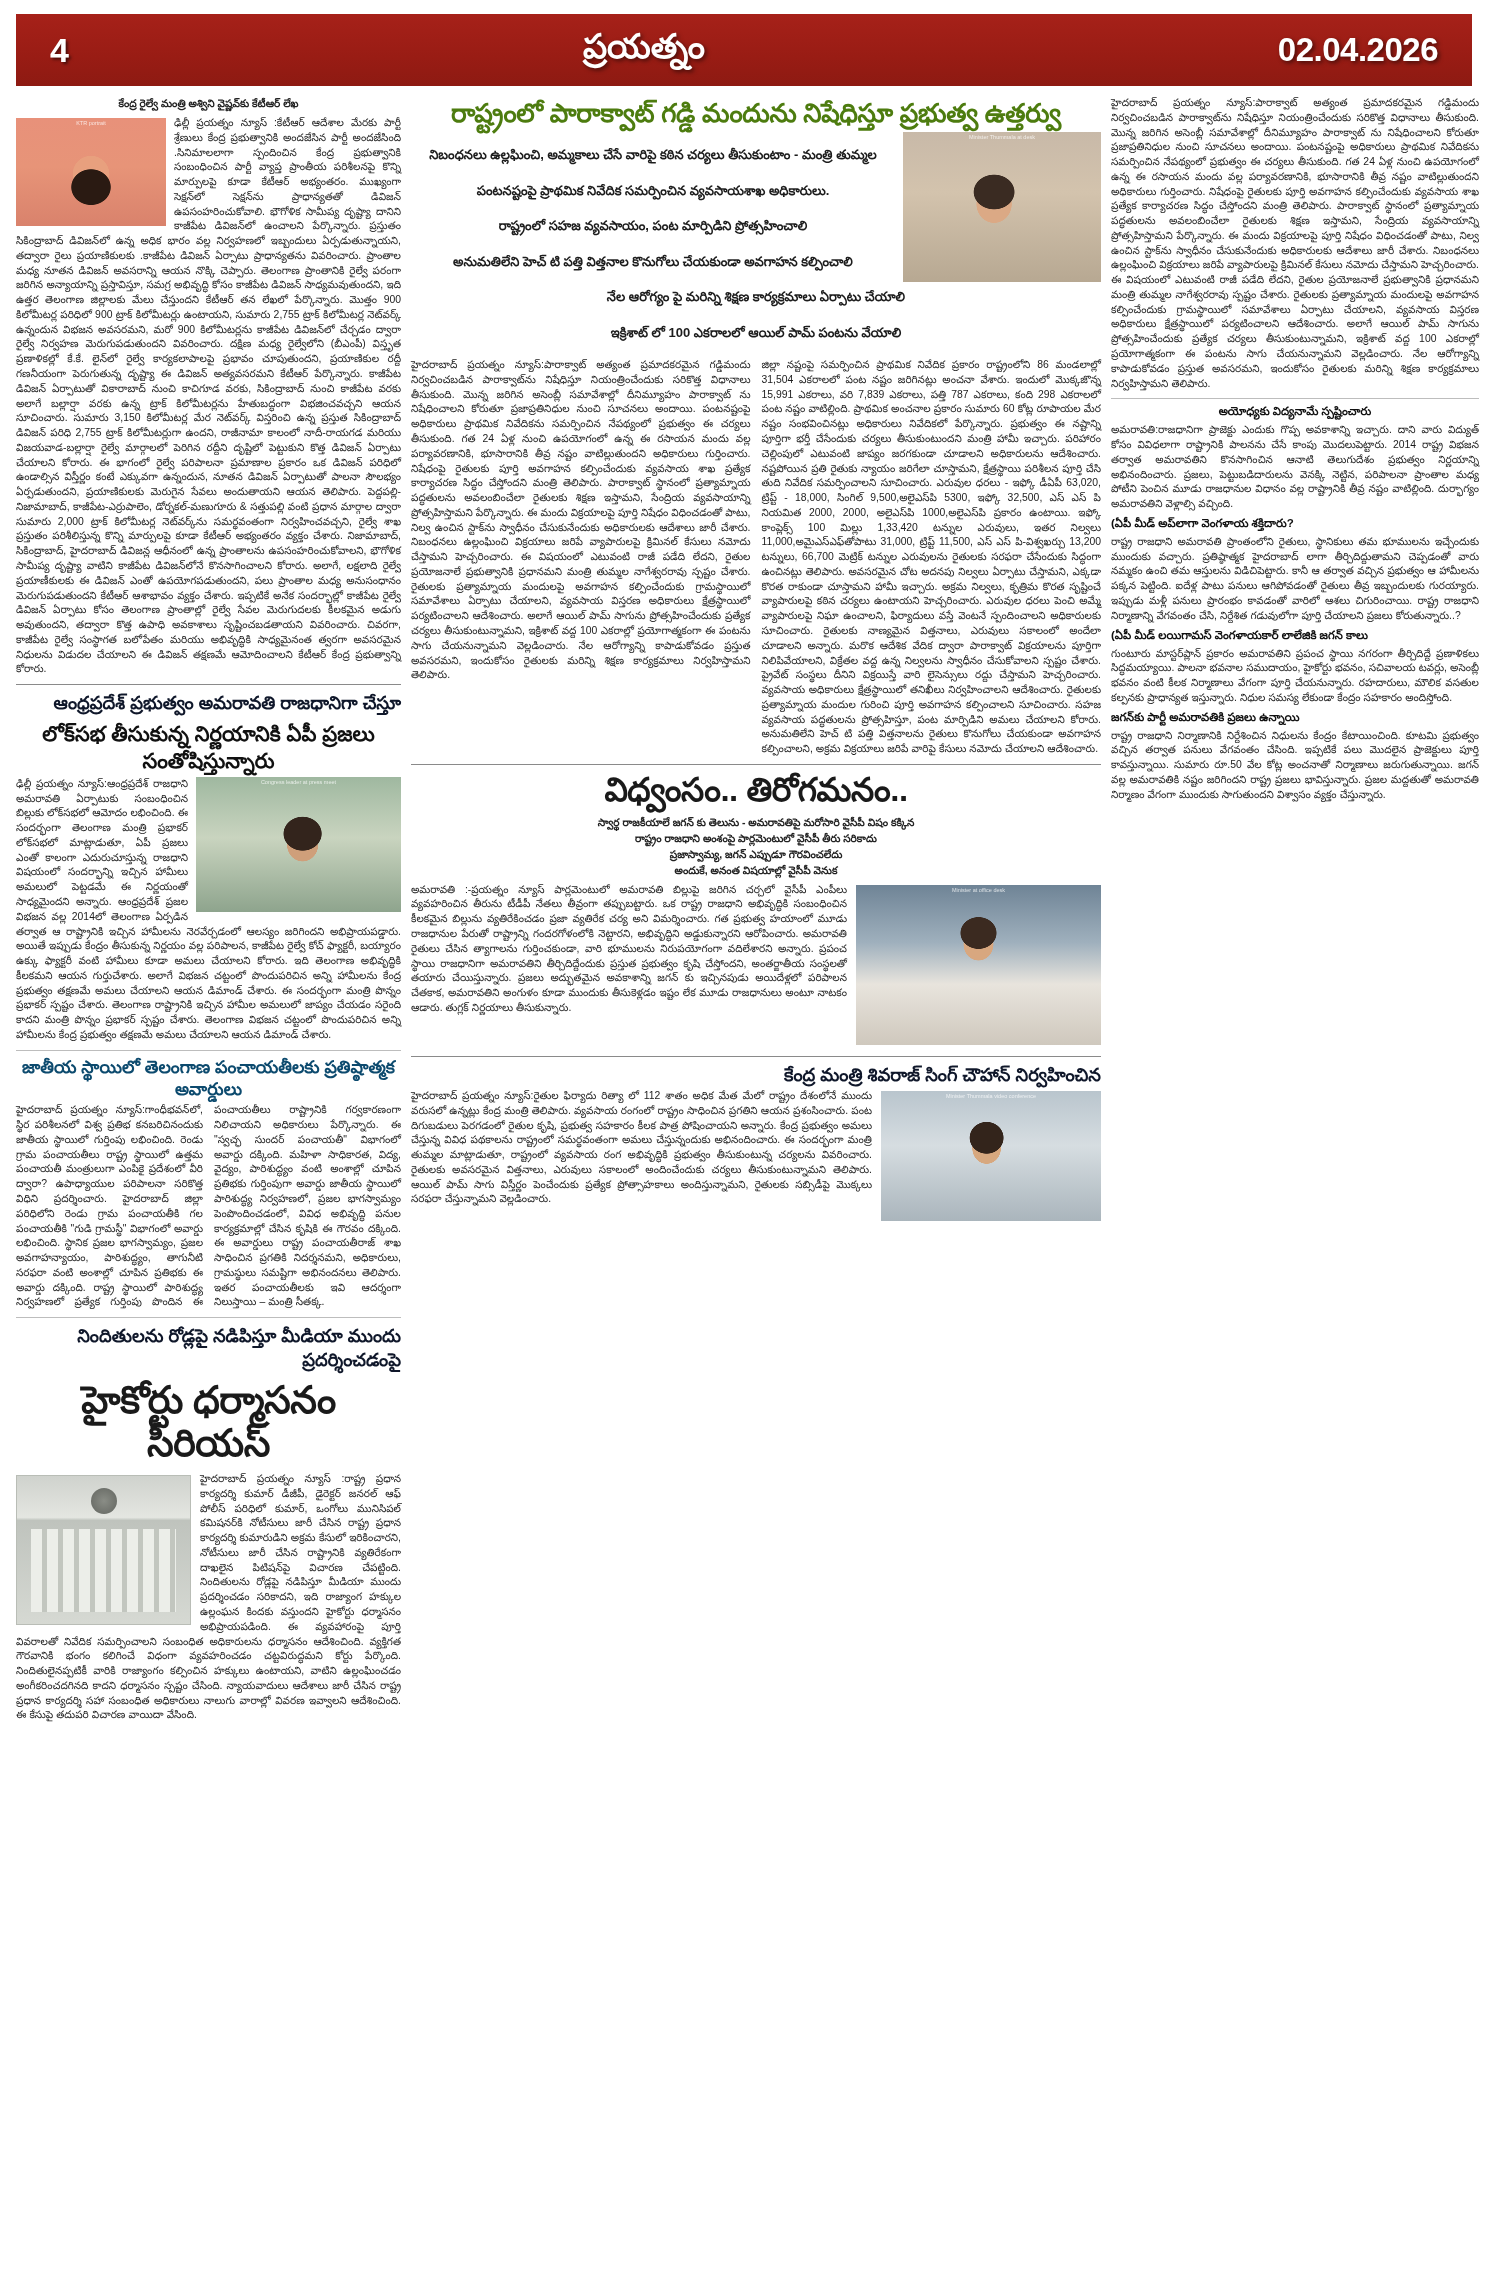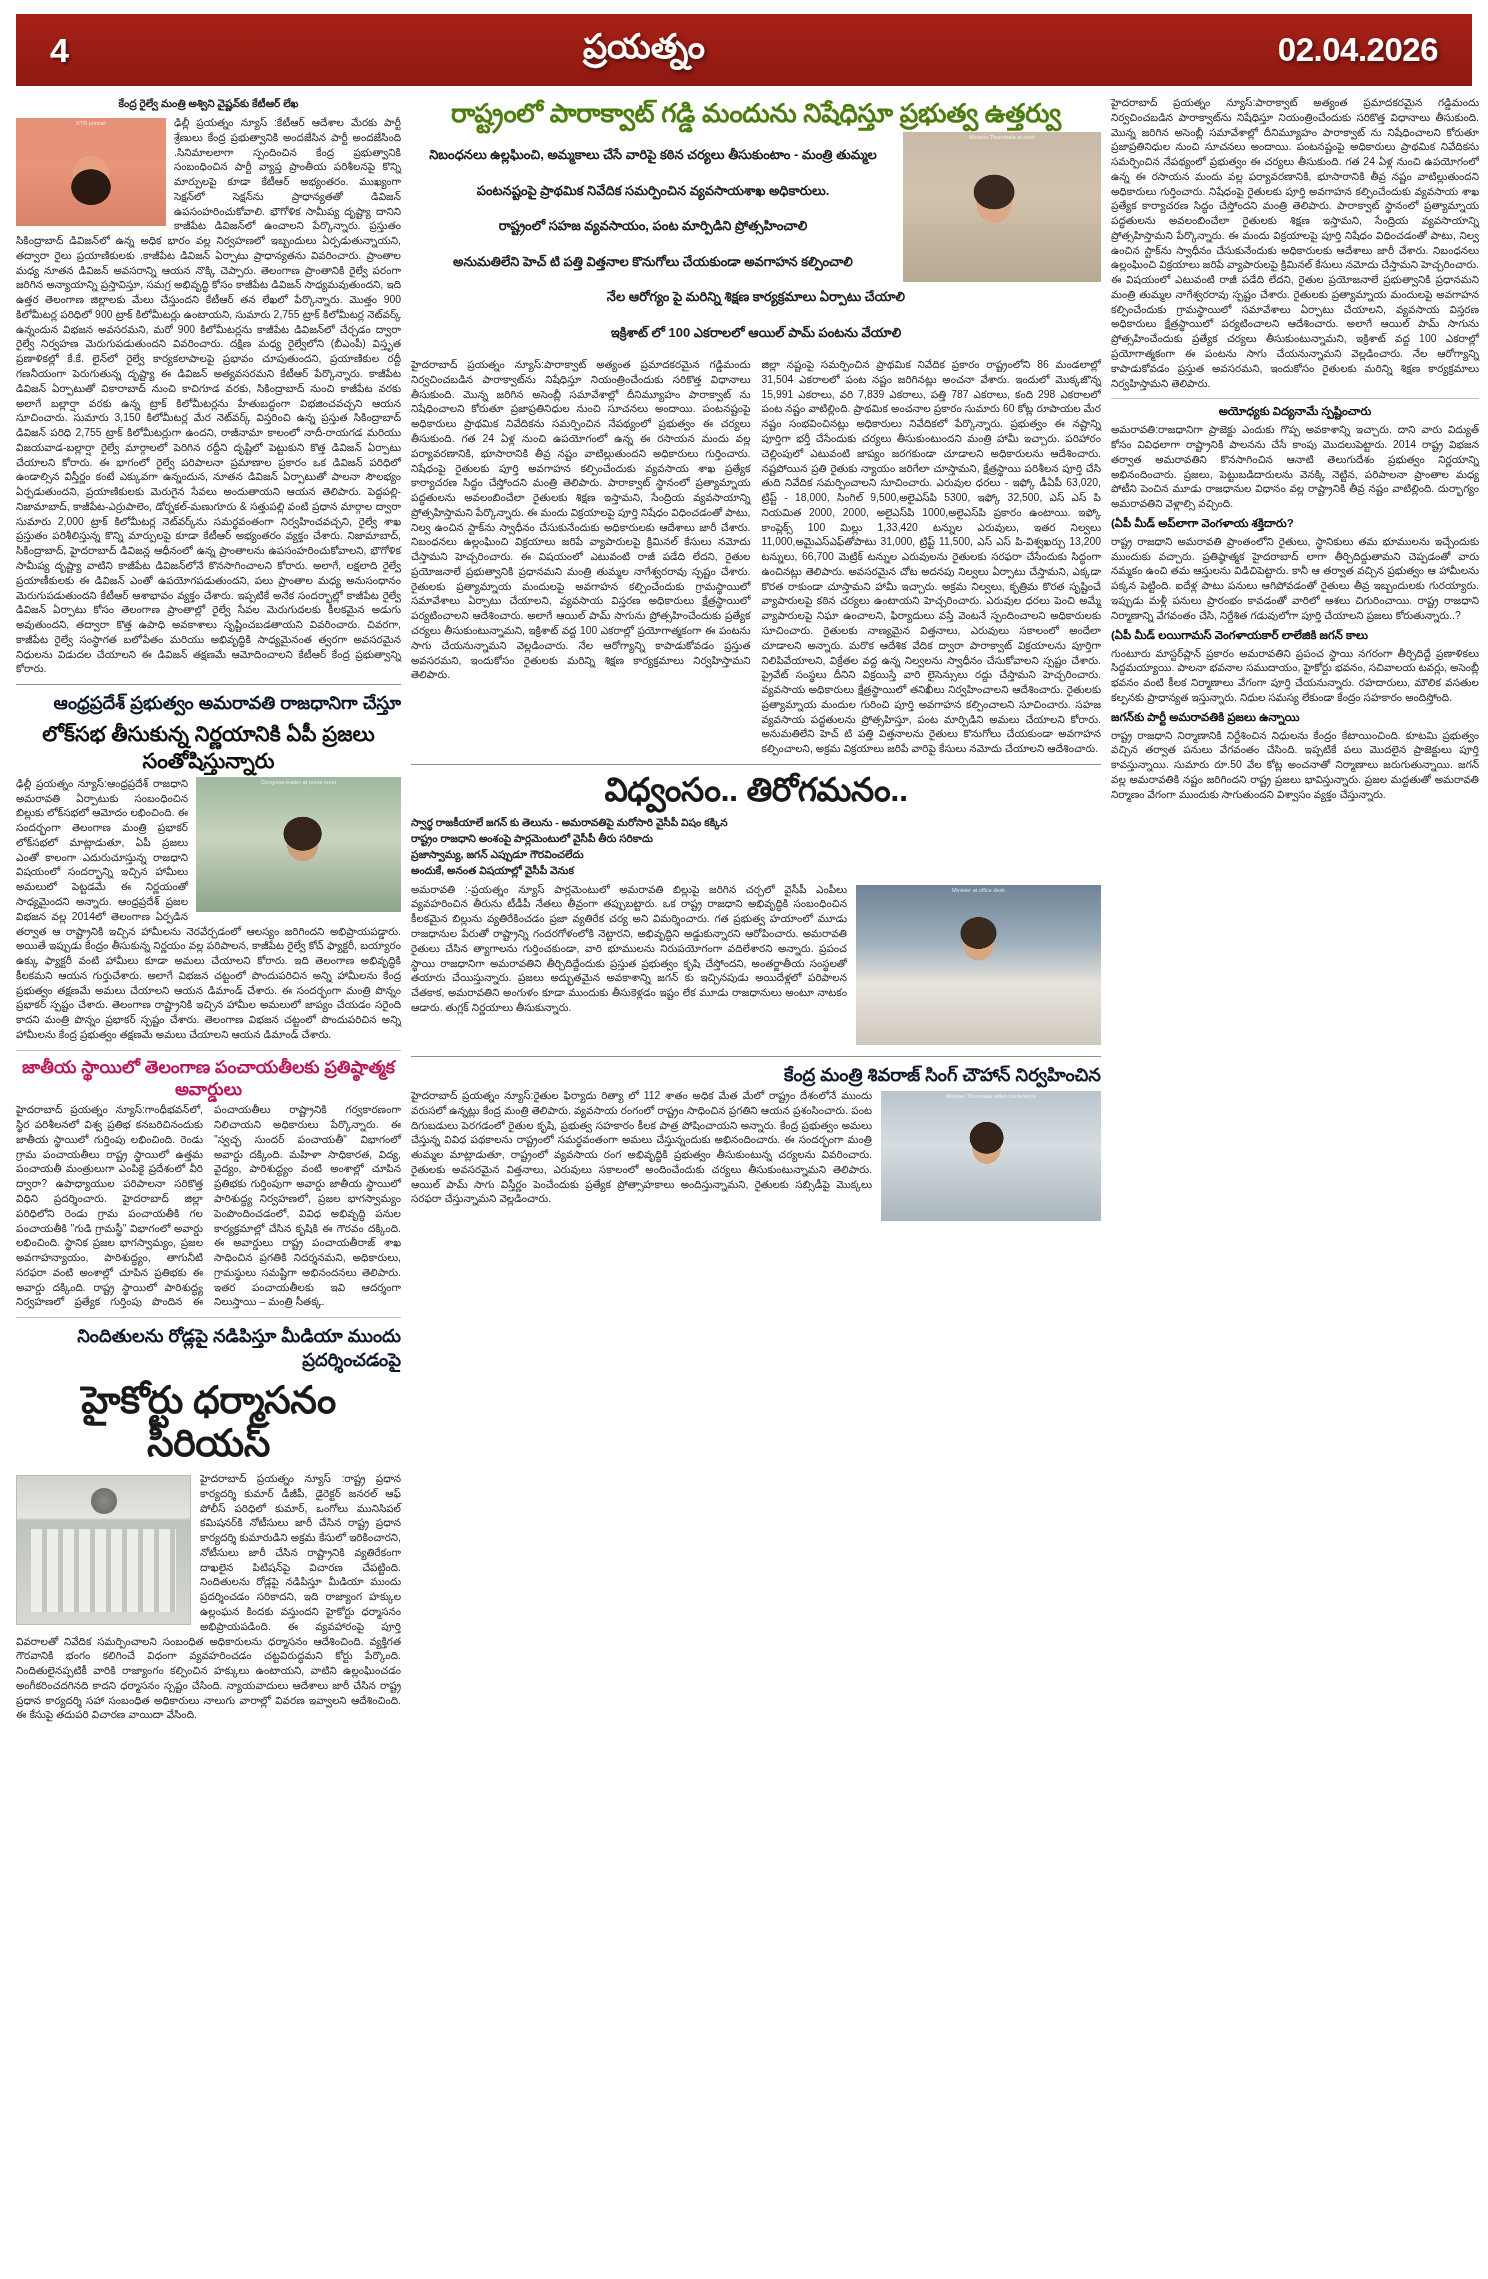--- a/index.html
+++ b/index.html
@@ -55,21 +55,21 @@
     font-size:26px; font-weight:bold; line-height:1.2;
     text-align:center; color:#4d7c0f; letter-spacing:-.3px;
     margin:2px 0 3px 0;
   }
   .hl-lg {
     font-size:21px; font-weight:bold; line-height:1.25;
     text-align:center; color:#111; margin:6px 0 3px 0;
   }
   .hl-md {
     font-size:17.5px; font-weight:bold; line-height:1.25;
-    text-align:center; color:#be185d; margin:5px 0 3px 0;
+    text-align:center; color:#0c4a6e; margin:5px 0 3px 0;
   }
   .hl-mega {
     font-size:38px; font-weight:bold; line-height:1.15;
     text-align:center; color:#1a1a1a; margin:6px 0 6px 0;
     letter-spacing:-.5px;
   }
   .kicker {
     font-size:18px; font-weight:bold; line-height:1.35;
     text-align:right; color:#0f172a; margin:2px 0 2px 0;
   }
@@ -149,21 +149,21 @@
     background:
       radial-gradient(ellipse 32px 30px at 48% 36%, #33241b 0%, #33241b 52%, transparent 54%),
       radial-gradient(ellipse 22px 24px at 48% 44%, #d7a87f 0%, #d7a87f 64%, transparent 66%),
       linear-gradient(180deg,#b9c5cd 0%, #d6dde1 42%, #aab5bc 100%);
   }
 
   .divider { height:1px; background:#8a8a8a; margin:7px 0 6px 0; }
   .divider.thin { background:#bdbdbd; }
   .clear { clear:both; }
   .dek {
-    font-size:10.5px; font-weight:bold; text-align:left;
+    font-size:10.5px; font-weight:bold; text-align:center;
     line-height:1.45; color:#222; margin:3px 0 4px 0;
   }
   .dek div{ margin:1px 0; }
   .q-head {
     font-size:11.5px; font-weight:bold; color:#111; margin:5px 0 2px 0;
   }
 </style>
 </head>
 <body>
 

